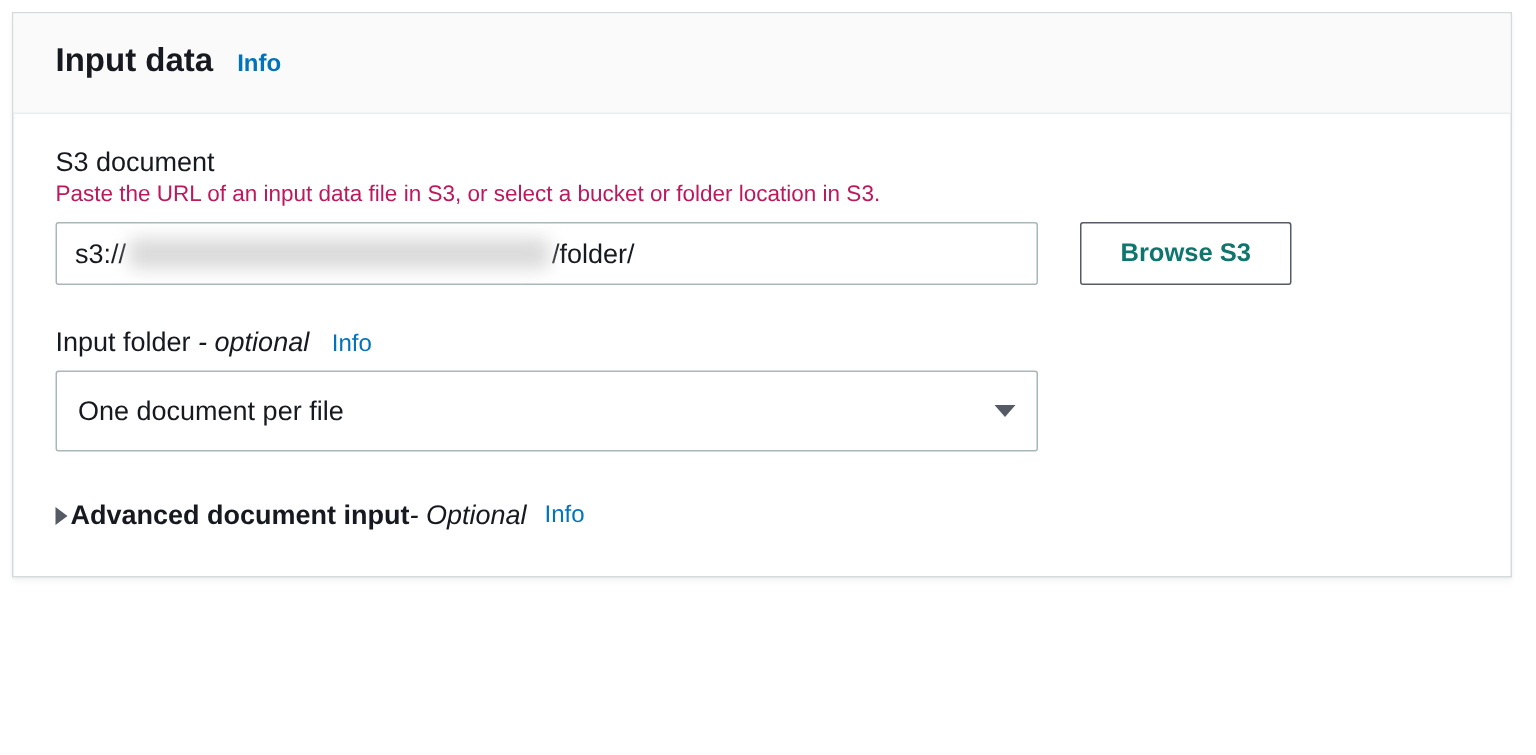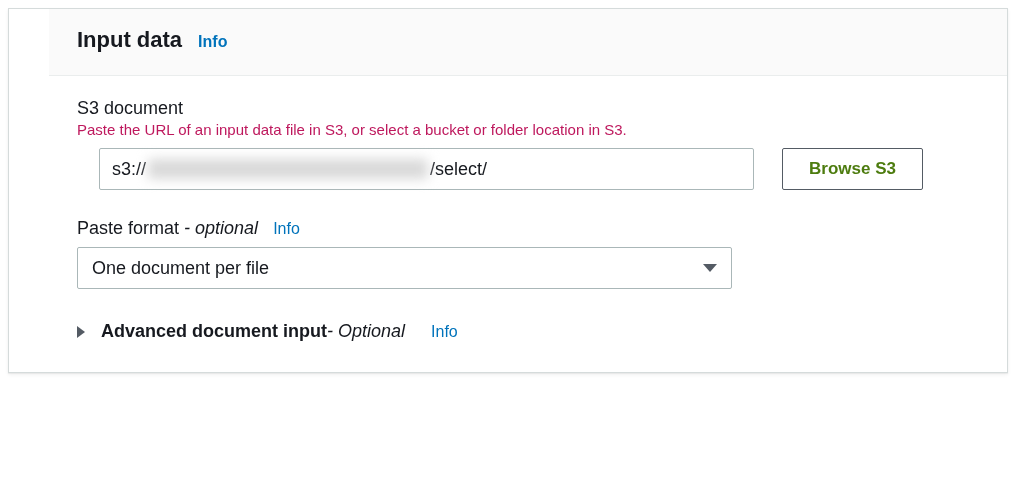--- a/index.html
+++ b/index.html
@@ -10,21 +10,20 @@
     body {
       font-family: "Amazon Ember", "Helvetica Neue", Arial, sans-serif;
       background: #ffffff;
       padding: 8px;
     }
     .panel {
       border: 1px solid #d5dbdb;
       box-shadow: 0 1px 1px rgba(0,0,0,0.05), 0 2px 4px rgba(0,0,0,0.05);
       width: 1000px;
       background: #ffffff;
-      padding-left: 40px;
     }
     .panel-header {
       padding: 18px 28px 22px 28px;
       background: #fafafa;
       border-bottom: 1px solid #eaeded;
       display: flex;
       align-items: baseline;
       gap: 16px;
     }
     .panel-header h2 {
@@ -75,21 +74,20 @@
       flex: 0 0 655px;
       height: 42px;
       border: 1px solid #aab7b8;
       border-radius: 2px;
       display: flex;
       align-items: center;
       padding: 0 12px;
       background: #ffffff;
       font-size: 18px;
       color: #16191f;
-      margin-left: 22px;
     }
     .s3-prefix {
       white-space: pre;
     }
     .s3-blur {
       display: inline-block;
       width: 280px;
       height: 20px;
       background: #d9d9d9;
       filter: blur(6px);
@@ -101,32 +99,32 @@
       white-space: pre;
     }
     .browse-btn {
       height: 42px;
       padding: 0 26px;
       border: 1px solid #545b64;
       border-radius: 2px;
       background: #ffffff;
       font-size: 17px;
       font-weight: 700;
-      color: #4d7c0f;
+      color: #0f766e;
       cursor: pointer;
       display: flex;
       align-items: center;
     }
     .select-wrap {
       position: relative;
       width: 655px;
       margin-top: 8px;
     }
     .select-box {
-      height: 42px;
+      height: 54px;
       border: 1px solid #aab7b8;
       border-radius: 2px;
       background: #ffffff;
       display: flex;
       align-items: center;
       justify-content: space-between;
       padding: 0 14px;
       font-size: 18px;
       color: #16191f;
       cursor: pointer;
@@ -134,21 +132,21 @@
     .caret-down {
       width: 0;
       height: 0;
       border-left: 7px solid transparent;
       border-right: 7px solid transparent;
       border-top: 8px solid #545b64;
     }
     .expander-row {
       display: flex;
       align-items: center;
-      gap: 16px;
+      gap: 2px;
       margin-top: 32px;
       cursor: pointer;
     }
     .caret-right {
       width: 0;
       height: 0;
       border-top: 6px solid transparent;
       border-bottom: 6px solid transparent;
       border-left: 8px solid #545b64;
     }
@@ -174,29 +172,29 @@
 
   <div class="panel-body">
 
     <div class="field-block">
       <div class="field-label">S3 document</div>
       <div class="field-desc">Paste the URL of an input data file in S3, or select a bucket or folder location in S3.</div>
       <div class="s3-row">
         <div class="s3-input-wrap">
           <span class="s3-prefix">s3://</span>
           <span class="s3-blur"></span>
-          <span class="s3-suffix">/select/</span>
+          <span class="s3-suffix">/folder/</span>
         </div>
         <div class="browse-btn">Browse S3</div>
       </div>
     </div>
 
     <div class="field-block">
       <div class="field-label">
-        <span>Paste format</span><span class="optional"> - optional</span>
+        <span>Input folder</span><span class="optional"> - optional</span>
         <span class="info-link-small">Info</span>
       </div>
       <div class="select-wrap">
         <div class="select-box">
           <span>One document per file</span>
           <span class="caret-down"></span>
         </div>
       </div>
     </div>
 

